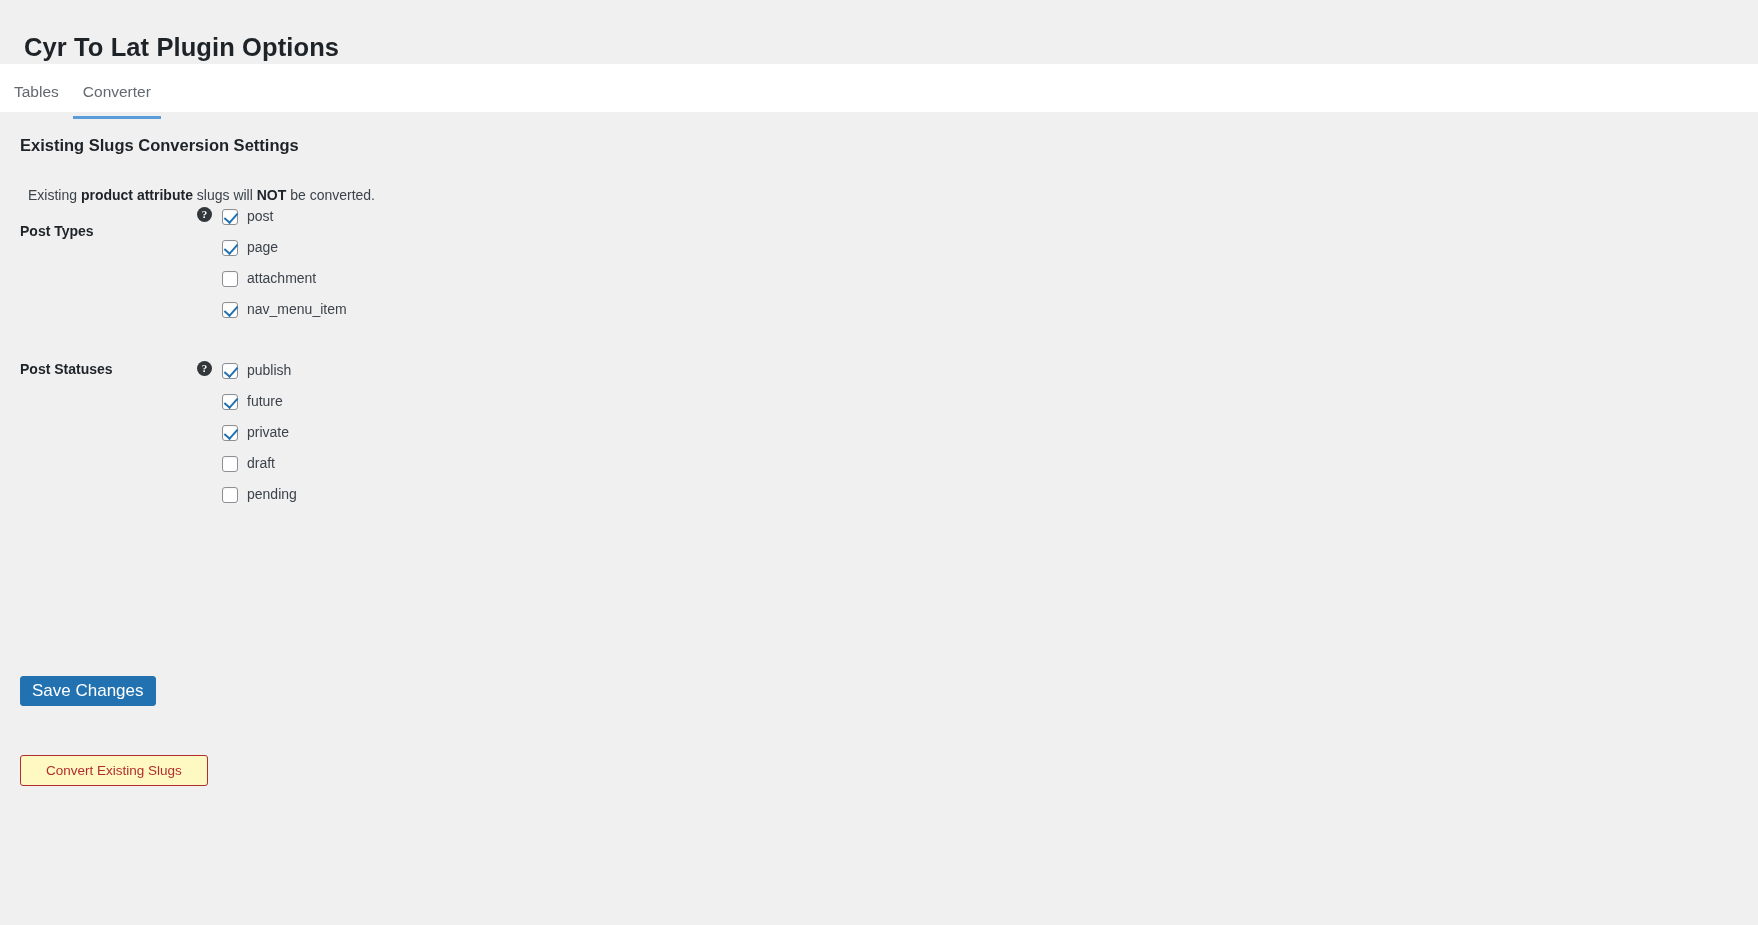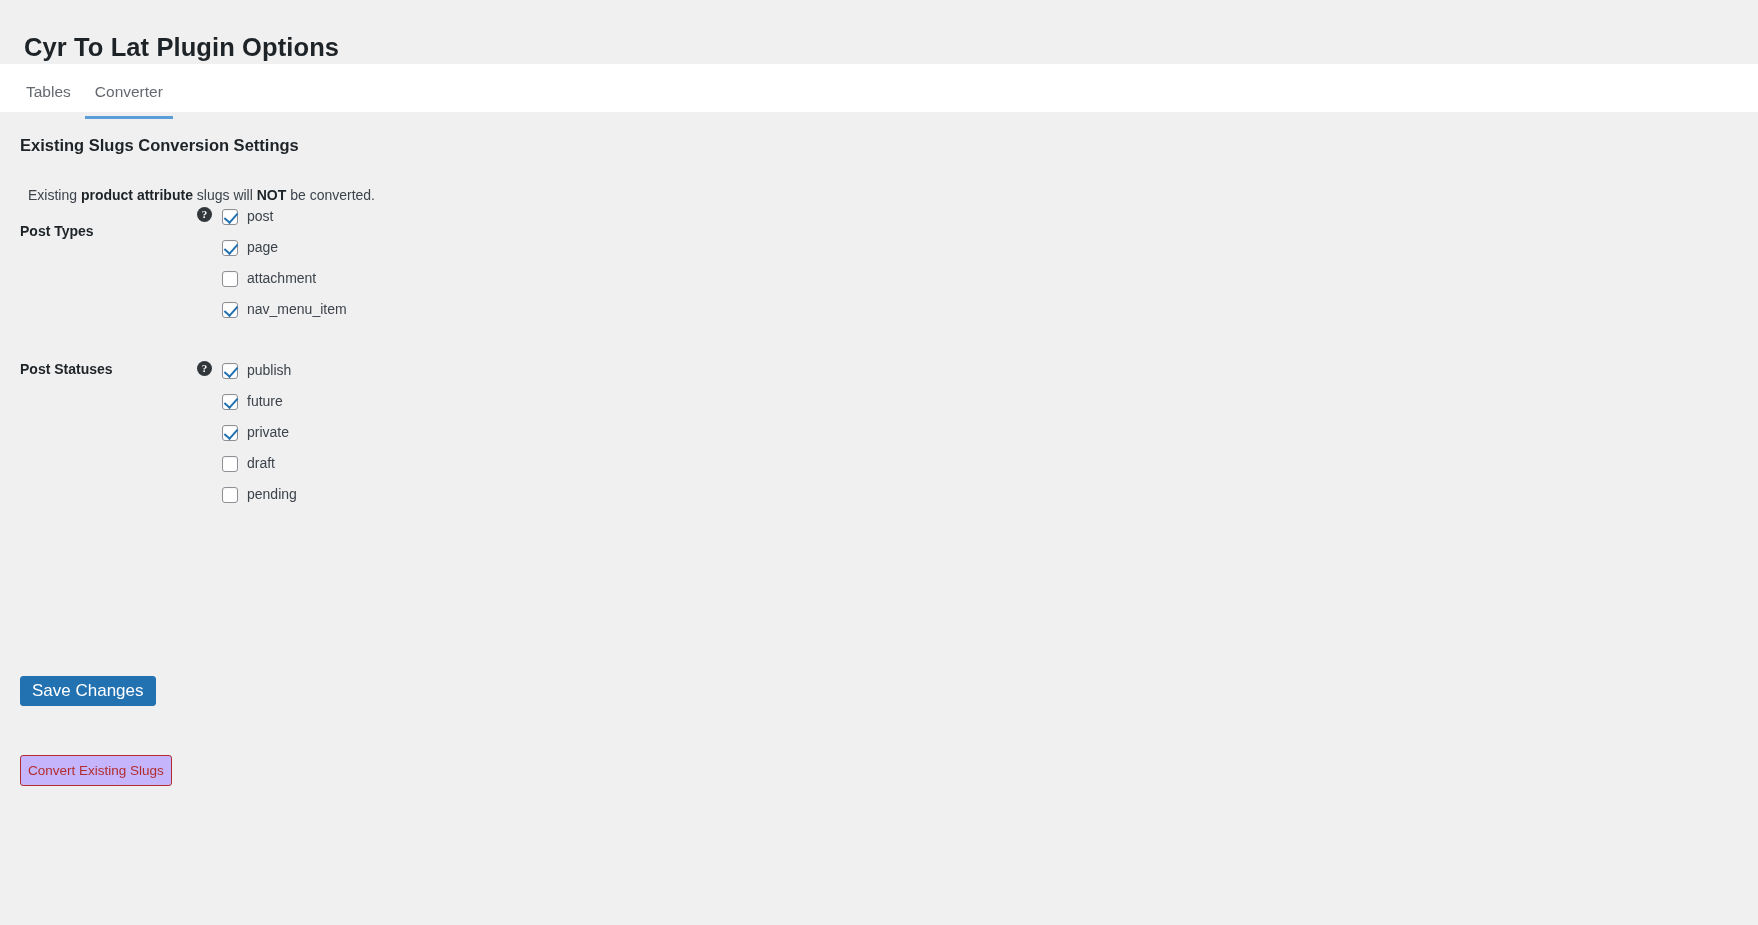--- a/index.html
+++ b/index.html
@@ -37,21 +37,21 @@
   
   .tab-bar {
     position: absolute;
     left: 0;
     top: 64px;
     width: 1758px;
     height: 48px;
     background: #ffffff;
     display: flex;
     align-items: flex-start;
-    padding-left: 16px;
+    padding-left: 4px;
   }
   .tab {
     position: relative;
     font-size: 15.5px;
     color: #646970;
     line-height: 1;
     padding: 20px 12px 19px 12px;
     cursor: pointer;
     white-space: nowrap;
     background: transparent;
@@ -204,22 +204,22 @@
     line-height: 28px;
     cursor: pointer;
     white-space: nowrap;
   }
 
   .btn-danger {
     position: absolute;
     left: 20px;
     top: 643px;
     height: 31px;
-    padding: 0 7px;
-    background: #c4b5fd;
+    padding: 0 25px;
+    background: #fef9c3;
     border: 1px solid #b32d2e;
     border-radius: 3px;
     color: #b32d2e;
     font-size: 13.5px;
     font-family: "Liberation Sans", sans-serif;
     line-height: 29px;
     cursor: pointer;
     white-space: nowrap;
   }
 </style>

